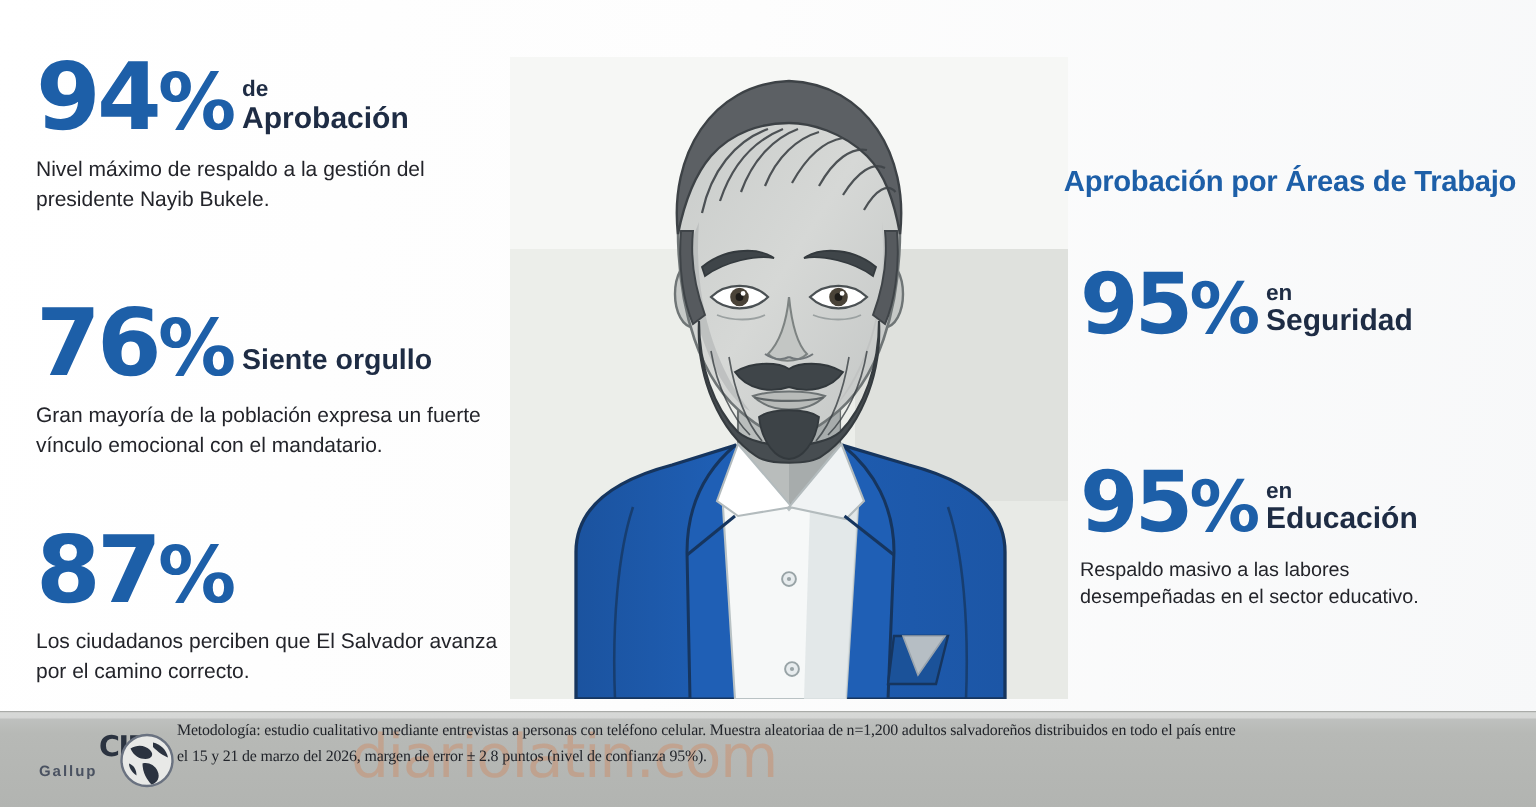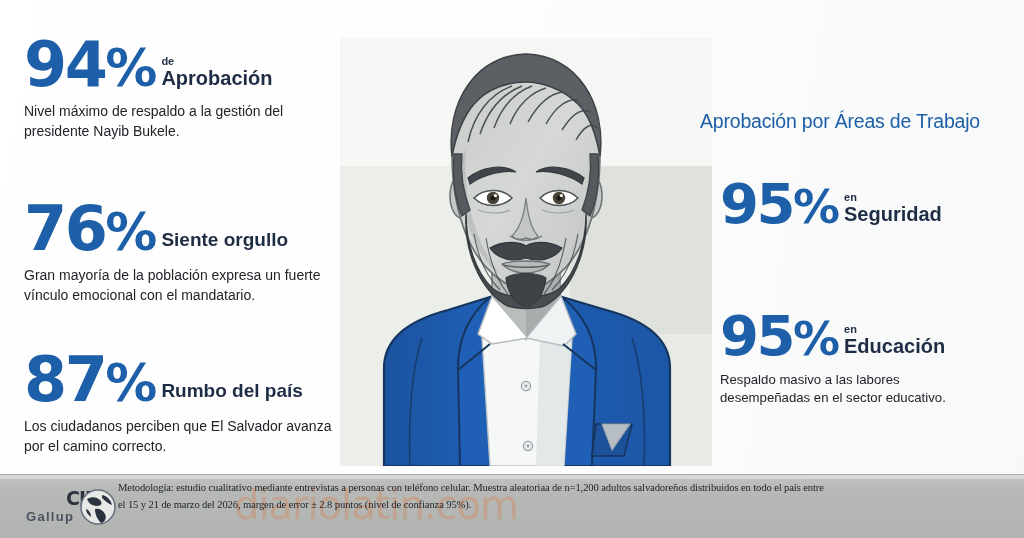--- a/index.html
+++ b/index.html
@@ -38,21 +38,21 @@
   }
   .pct .sym { font-size:52px; letter-spacing:-3px; }
   .label {
     color:#1e2c44;
     font-weight:700;
     font-size:20px;
     line-height:1.06;
     padding-left:7px;
     padding-bottom:4px;
   }
-  .label .small { display:block; font-size:11px; line-height:1.08; }
+  .label .small { display:block; font-size:15px; line-height:1.08; }
   .label.inline-lbl { font-size:19px; padding-bottom:7px; }
   .desc {
     color:#23242a;
     font-size:14px;
     line-height:1.42;
     margin-top:9px;
     max-width:312px;
   }
 
   
@@ -70,24 +70,25 @@
   .bg-panel-a { position:absolute; left:0;   top:0;    width:372px; height:128px; background:#f6f7f5; }
   .bg-panel-b { position:absolute; left:0;   top:128px;width:230px; height:300px; background:#eceeea; }
   .bg-panel-c { position:absolute; left:230px;top:128px;width:142px; height:168px; background:#dfe1dd; }
   .bg-panel-d { position:absolute; left:230px;top:296px;width:142px; height:132px; background:#e8eae6; }
   .portrait-svg { position:absolute; left:0; top:0; }
 
   
   .right-col { position:absolute; left:700px; top:110px; width:320px; }
   .section-title {
     color:#1d5fa8;
-    font-weight:400;
+    font-weight:700;
     font-size:19.5px;
     letter-spacing:-0.2px;
     white-space:nowrap;
+    text-align:center;
   }
   #block-seguridad { position:absolute; left:20px; top:68px;  width:300px; }
   #block-educacion { position:absolute; left:20px; top:200px; width:300px; }
   .right-col .desc { font-size:13.2px; max-width:268px; }
   .right-col .pct { font-size:56px; }
   .right-col .pct .sym { font-size:47px; }
 
   
   .footer {
     position:absolute; left:0; bottom:0;
@@ -117,21 +118,21 @@
     display:flex; align-items:flex-start;
   }
   .logo-text { position:relative; }
   .logo-cid {
     font-size:19px; font-weight:800; color:#2b3340;
     letter-spacing:-1px; line-height:1;
     font-family:"DejaVu Sans", sans-serif;
     margin-left:40px;
   }
   .logo-gallup {
-    font-size:13px; color:#4a5261; letter-spacing:1.3px;
+    font-size:10px; color:#4a5261; letter-spacing:1.3px;
     margin-top:1px; font-weight:600;
   }
   .globe { position:absolute; left:52px; top:-2px; }
   .method {
     position:absolute; left:118px; top:4px;
     width:830px;
     font-size:10.6px;
     line-height:1.62;
     color:#22252b;
     font-family:Liberation Serif, serif;
@@ -161,21 +162,20 @@
       <div class="stat-headline">
         <span class="pct"><span>76</span><span class="sym">%</span></span>
         <span class="label inline-lbl">Siente orgullo</span>
       </div>
       <p class="desc">Gran mayoría de la población expresa un fuerte vínculo emocional con el mandatario.</p>
     </div>
 
     <div class="stat-block" id="block-rumbo">
       <div class="stat-headline">
         <span class="pct"><span>87</span><span class="sym">%</span></span>
-        <span class="label inline-lbl">Rumbo del país</span>
       </div>
       <p class="desc">Los ciudadanos perciben que El Salvador avanza por el camino correcto.</p>
     </div>
 
   </div>
 
   <div class="portrait-wrap">
     <div class="bg-panel-a"></div>
     <div class="bg-panel-b"></div>
     <div class="bg-panel-c"></div>

